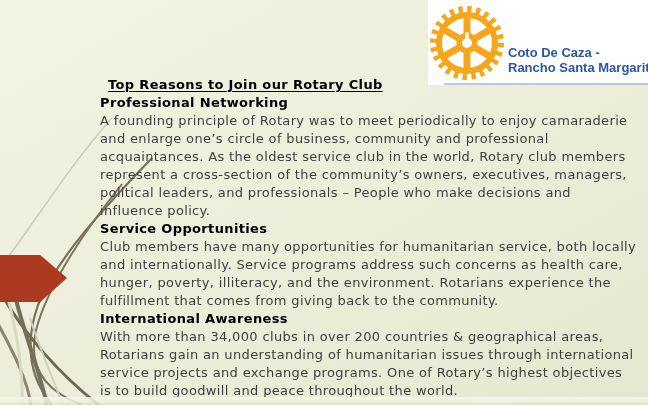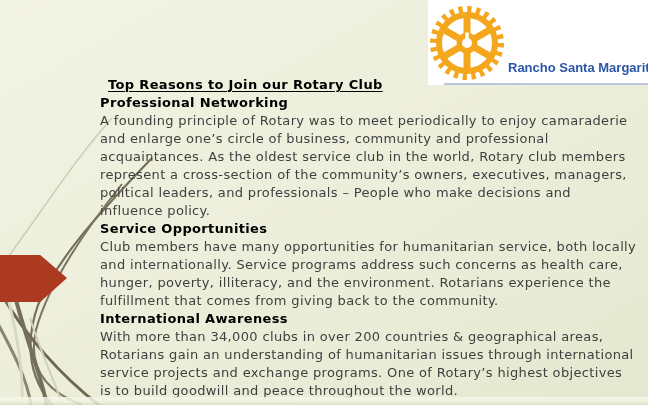--- a/index.html
+++ b/index.html
@@ -124,17 +124,18 @@
         <line x1="0" y1="0" x2="0" y2="26"></line>
         <line x1="0" y1="0" x2="-22.5" y2="13"></line>
         <line x1="0" y1="0" x2="-22.5" y2="-13"></line>
       </g>
     </g>
 
     <circle r="10.5" fill="#f4a71d"></circle>
     <circle r="5" fill="#ffffff"></circle>
     <rect x="-1.7" y="-10.5" width="3.4" height="5.5" fill="#ffffff"></rect>
   </svg>
+  <div class="club-line1" style="color:#2b56a8">Coto De Caza -</div>
   <div class="club-line2" style="color:#2b56a8">Rancho Santa Margarita</div>
   <div class="panel-edge-line"></div>
 </div>
 
 <div class="bottom-strip"></div>
 
 </body></html>

